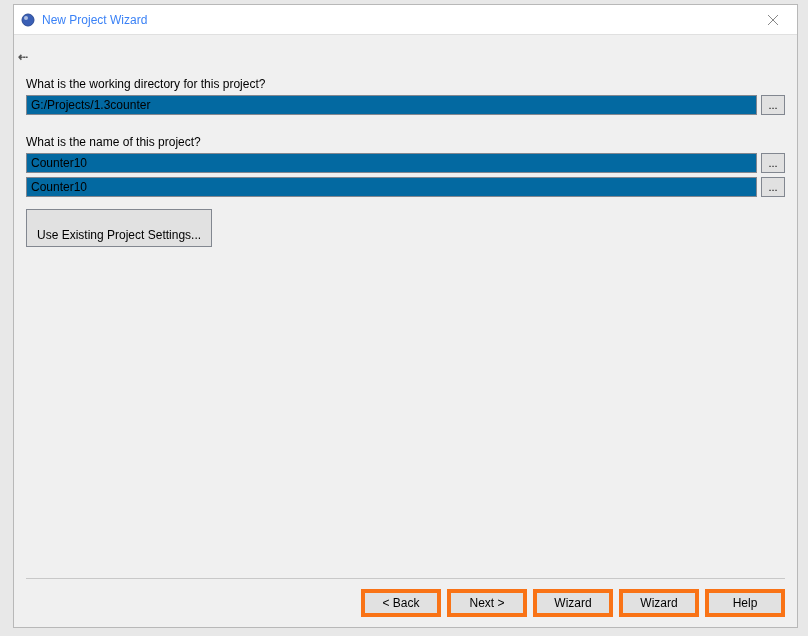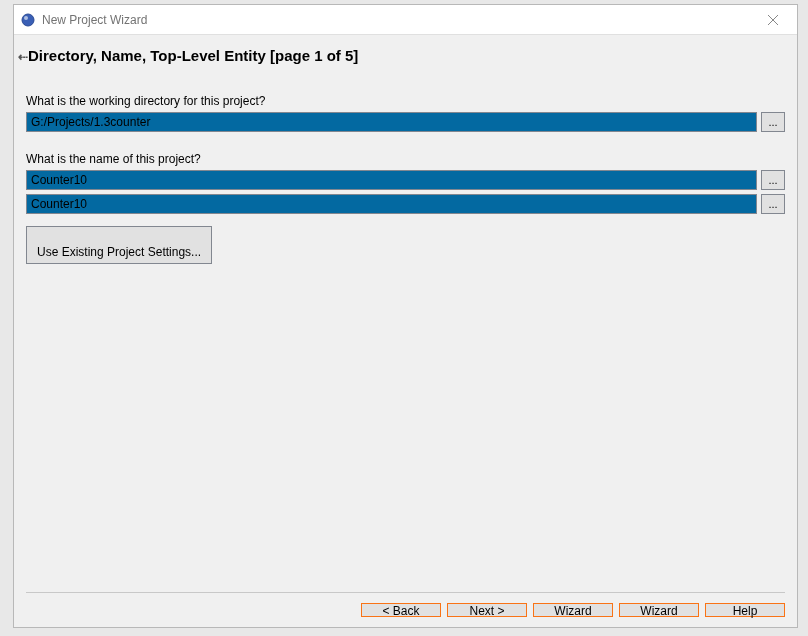--- a/index.html
+++ b/index.html
@@ -39,21 +39,21 @@
       width: 16px;
       height: 16px;
       margin-right: 6px;
       display: flex;
       align-items: center;
       justify-content: center;
     }
     .titlebar-title {
       flex: 1;
       font-size: 12px;
-      color: #737373;
+      color: #3b82f6;
     }
     .titlebar-close {
       width: 36px;
       height: 28px;
       display: flex;
       align-items: center;
       justify-content: center;
       color: #888;
       cursor: pointer;
       font-size: 14px;
@@ -133,22 +133,22 @@
     }
     .footer {
       border-top: 1px solid #c8c8c8;
       padding: 10px 0 4px 0;
       display: flex;
       justify-content: flex-end;
       gap: 6px;
     }
     .footer-btn {
       width: 80px;
-      height: 14px;
-      border: 1px solid #f97316;
+      height: 28px;
+      border: 4px solid #f97316;
       background: #e1e1e1;
       font-family: inherit;
       font-size: 12px;
       cursor: pointer;
     }
   </style>
 </head>
 <body>
 
 <div class="window">
@@ -164,21 +164,20 @@
       <svg width="10" height="10" viewBox="0 0 10 10">
         <line x1="0" y1="0" x2="10" y2="10" stroke="currentColor" stroke-width="1"></line>
         <line x1="10" y1="0" x2="0" y2="10" stroke="currentColor" stroke-width="1"></line>
       </svg>
     </div>
   </div>
 
   <div class="content">
     <div class="page-heading">
       <span class="heading-arrow">⇠</span>
-      <span>Directory, Name, Top-Level Entity [page 1 of 5]</span>
     </div>
 
     <div class="form-area">
       <div class="field-label">What is the working directory for this project?</div>
       <div class="field-row">
         <input class="text-input" type="text" value="G:/Projects/1.3counter" style="">
         <button class="browse-btn">...</button>
       </div>
 
       <div class="field-label">What is the name of this project?</div>

